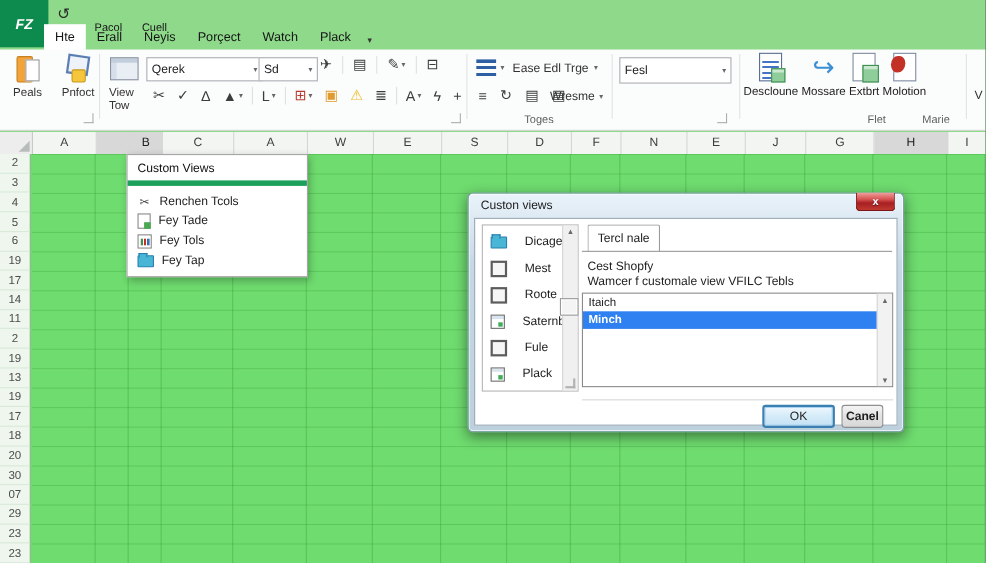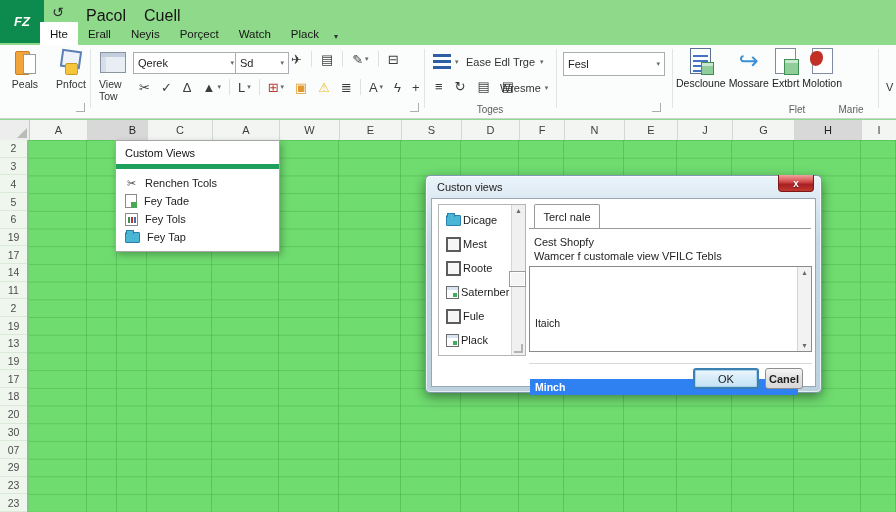--- a/index.html
+++ b/index.html
@@ -3,21 +3,21 @@
 <meta charset="utf-8">
 <style>
   html,body{margin:0;padding:0;background:#666;}
   #app{position:relative;width:896px;height:512px;overflow:hidden;
        font-family:"Liberation Sans","DejaVu Sans",sans-serif;background:#8fd98b;}
 
   
   .logo{position:absolute;left:0;top:0;width:44px;height:43px;background:#0d8a4e;color:#fff;
         display:flex;align-items:center;justify-content:center;font-size:13px;font-style:italic;font-weight:bold;}
   .qat{position:absolute;left:52px;top:4px;font-size:14px;color:#2b2b2b;}
-  .uppertabs{position:absolute;left:86px;top:7px;display:flex;gap:18px;font-size:16px;color:#151515;}
+  .uppertabs{position:absolute;left:86px;top:20px;display:flex;gap:18px;font-size:10px;color:#151515;}
   .tabs{position:absolute;left:40px;top:22px;display:flex;align-items:stretch;font-size:11.5px;color:#151515;}
   .tab{padding:6px 10px 7px;}
   .tab.active{background:#fff;}
   .tabcaret{font-size:8px;color:#333;padding:8px 6px;}
 
   
   .ribbon{position:absolute;left:0;top:45px;width:896px;height:73px;background:#fbfcfc;
           border-bottom:1px solid #cdd4cd;font-size:10.5px;color:#333;}
   .vsep{position:absolute;top:4px;bottom:10px;width:1px;background:#e3e3e3;}
   .launcher{position:absolute;width:8px;height:8px;border-right:1px solid #9a9a9a;border-bottom:1px solid #9a9a9a;opacity:.8;}
@@ -109,31 +109,31 @@
        text-shadow:0 1px 1px rgba(0,0,0,.5);}
   .dlg-body{position:absolute;left:5px;right:5px;top:22px;bottom:5px;background:#fff;border:1px solid #96a7b5;}
 
   .sidebar{position:absolute;left:6px;top:5px;width:88px;bottom:30px;border:1px solid #b5b5b5;background:#fff;box-sizing:border-box;}
   .sb-scroll{position:absolute;right:0;top:0;bottom:0;width:13px;background:#f0f0f0;border-left:1px solid #d5d5d5;}
   .sb-up{position:absolute;top:1px;left:0;right:0;text-align:center;font-size:8px;color:#6a6a6a;}
   .sb-thumb{position:absolute;left:-3px;top:44%;width:15px;height:14px;background:#f4f4f4;border:1px solid #9a9a9a;
             box-shadow:inset 0 0 0 1px #fff;}
   .sb-grip{position:absolute;bottom:2px;right:2px;width:7px;height:7px;border-right:2px solid #9a9a9a;border-bottom:2px solid #9a9a9a;opacity:.7;}
   .sb-items{position:absolute;left:0;right:13px;top:4px;bottom:4px;display:flex;flex-direction:column;justify-content:space-between;}
-  .sbi{display:flex;align-items:center;gap:2px;padding-left:7px;font-size:11px;color:#1c1c1c;height:22px;}
+  .sbi{display:flex;align-items:center;gap:16px;padding-left:7px;font-size:11px;color:#1c1c1c;height:22px;}
   .sbi .mic{flex:none;}
 
   .tab1{position:absolute;left:102px;top:5px;width:64px;height:24px;background:#fff;border:1px solid #9a9a9a;border-bottom:none;
         border-radius:2px 2px 0 0;font-size:11px;color:#222;display:flex;align-items:center;justify-content:center;}
   .tabline{position:absolute;left:97px;right:4px;top:29px;height:1px;background:#9a9a9a;}
   .dlg-l1{position:absolute;left:102px;top:37px;font-size:11px;color:#1e1e1e;}
   .dlg-l2{position:absolute;left:102px;top:51px;font-size:11px;color:#1e1e1e;}
   .lb{position:absolute;left:97px;right:3px;top:67px;height:86px;border:1px solid #8a8a8a;box-sizing:border-box;}
   .lb-items{position:absolute;left:0;right:13px;top:0;bottom:0;}
-  .lbi{height:16px;font-size:10.5px;color:#222;display:flex;align-items:center;padding-left:5px;margin-top:48px;}
+  .lbi{height:16px;font-size:10.5px;color:#222;display:flex;align-items:center;padding-left:5px;}
   .lbi.sel{background:#2f80f0;color:#fff;font-weight:bold;}
   .lb-scroll{position:absolute;right:0;top:0;bottom:0;width:13px;background:#f2f2f2;border-left:1px solid #d5d5d5;}
   .lb-up{position:absolute;top:1px;left:0;right:0;text-align:center;font-size:8px;color:#6a6a6a;}
   .lb-down{position:absolute;bottom:1px;left:0;right:0;text-align:center;font-size:8px;color:#6a6a6a;}
   .hsep{position:absolute;left:97px;right:3px;top:164px;height:1px;background:#d8d8d8;}
   .btn{position:absolute;top:169px;height:21px;font-size:11px;color:#1e1e1e;display:flex;align-items:center;justify-content:center;
        background:linear-gradient(#f5f5f5,#e3e3e3 45%,#d8d8d8);border:1px solid #8e8e8e;border-radius:3px;box-sizing:border-box;}
   .btn.ok{left:261px;width:66px;border:2px solid #3c7fb1;box-shadow:inset 0 0 0 1px #a8d3f0;background:linear-gradient(#eef7fd,#d7ecf9 45%,#c4e2f4);}
   .btn.cancel{left:333px;width:38px;font-weight:bold;}
 </style>

